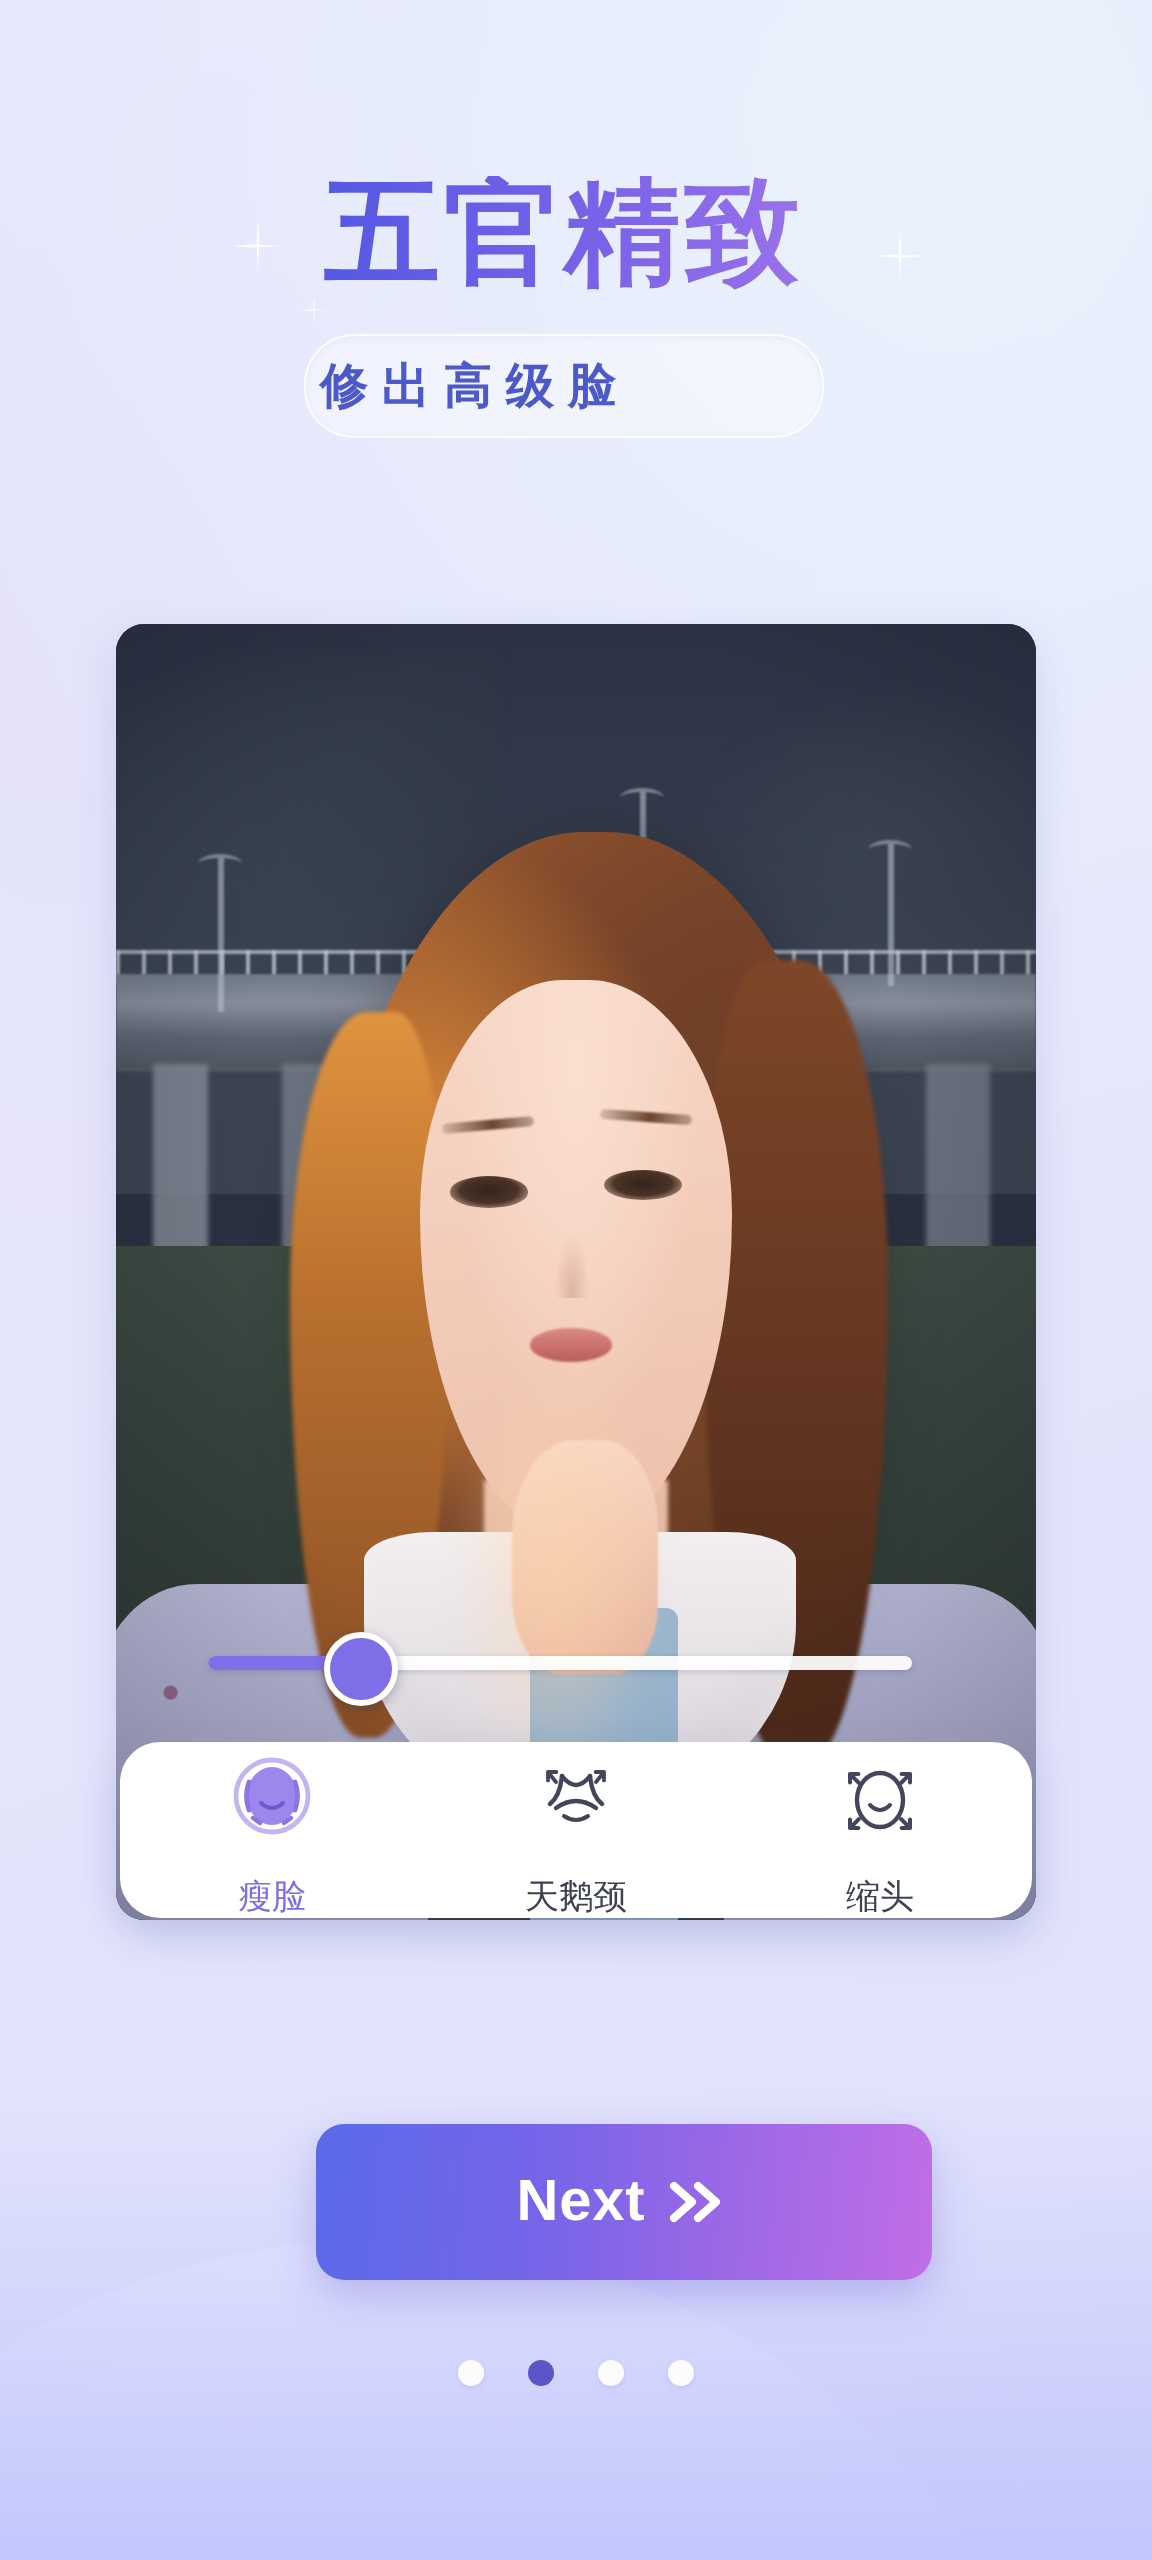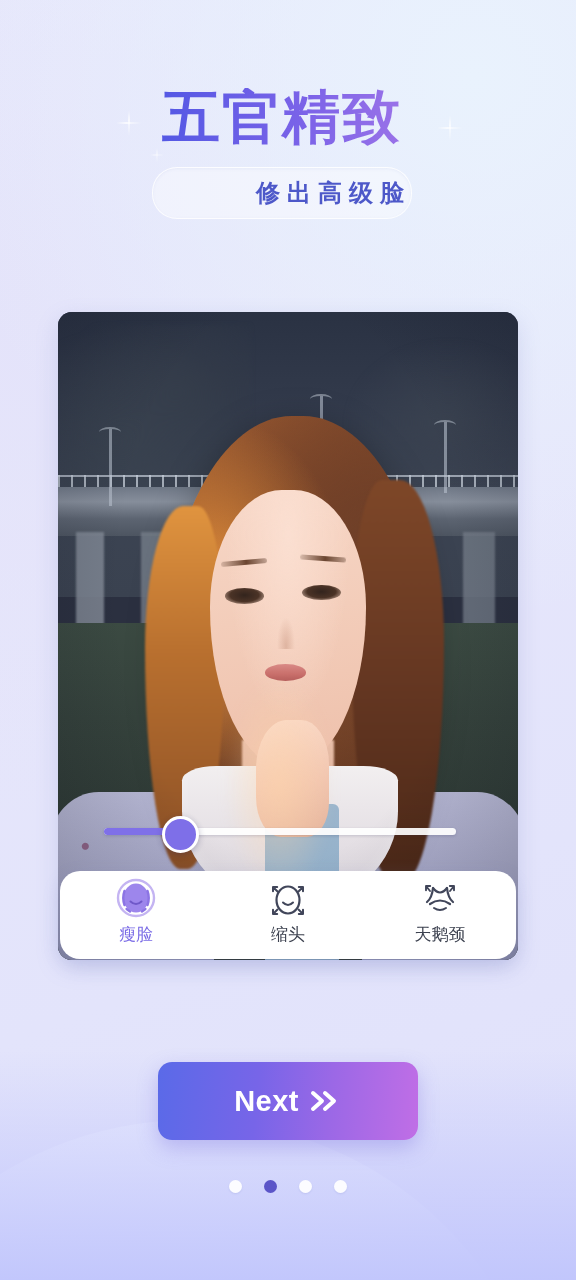--- a/index.html
+++ b/index.html
@@ -52,21 +52,21 @@
   #sp-right{left:437px;top:115px;}
   #sp-small{left:150px;top:148px;width:14px;height:14px;opacity:.85;}
   #sp-small::before{width:4px;height:14px;}
   #sp-small::after{width:14px;height:4px;}
 
   .subtitle-pill{
     position:absolute;top:167px;left:50%;transform:translateX(-50%);
     min-width:258px;height:50px;border-radius:25px;
     background:rgba(255,255,255,.42);
     border:1px solid rgba(255,255,255,.75);
-    display:flex;align-items:center;justify-content:flex-end;
+    display:flex;align-items:center;justify-content:flex-start;
     box-shadow:0 1px 3px rgba(130,140,210,.10) inset;
   }
   .subtitle-pill span{
     font-size:24px;font-weight:600;letter-spacing:7px;text-indent:7px;
     color:#4d58c9;
   }
 
   
   #photo-card{
     position:absolute;left:58px;top:312px;width:460px;height:648px;
@@ -189,28 +189,28 @@
     box-shadow:0 2px 6px rgba(40,40,90,.3);}
 
   
   #tool-panel{
     position:absolute;left:60px;top:871px;width:456px;height:88px;
     background:#ffffff;border-radius:20px;
     box-shadow:0 6px 18px rgba(120,128,196,.20);
     display:flex;align-items:flex-start;justify-content:space-around;
     padding-top:7px;box-sizing:border-box;
   }
-  .tool{width:100px;display:flex;flex-direction:column;align-items:center;gap:4px;cursor:pointer;}
+  .tool{width:100px;display:flex;flex-direction:column;align-items:center;gap:18px;cursor:pointer;}
   .tool .glyph{width:46px;height:44px;display:flex;align-items:center;justify-content:center;}
   .tool .lbl{font-size:17px;color:#3d4250;line-height:1;}
   .tool.active .lbl{color:#7a6be6;}
 
   
   #next-btn{
-    position:absolute;left:158px;top:1062px;width:260px;height:78px;
+    position:absolute;left:158px;top:1062px;width:308px;height:78px;
     border-radius:14px;border:none;cursor:pointer;
     background:linear-gradient(95deg,#5a6ae8 0%,#7a63e8 40%,#a763e4 72%,#c濃 100%);
     background:linear-gradient(95deg,#5a6ae8 0%,#7765e8 38%,#9b68e6 66%,#c06ee6 100%);
     box-shadow:0 8px 20px rgba(120,110,220,.35);
     display:flex;align-items:center;justify-content:center;gap:9px;
   }
   #next-btn .nlabel{color:#fff;font-size:29px;font-weight:700;letter-spacing:.4px;}
   #next-btn .chev{display:flex;align-items:center;}
 
   
@@ -294,46 +294,46 @@
         <path d="M32.5 31 l-3.5 2.5" stroke="#8c74e4" stroke-width="2.2" stroke-linecap="round"></path>
       </svg>
     </div>
     <div class="lbl">瘦脸</div>
   </div>
 
 
   <div class="tool">
     <div class="glyph">
       <svg width="46" height="44" viewBox="0 0 46 44">
-        <ellipse cx="23" cy="22" rx="11.5" ry="13.5" fill="none" stroke="#41465a" stroke-width="2.2"></ellipse>
-        <path d="M18 24.5 q5 5 10 0" fill="none" stroke="#41465a" stroke-width="2" stroke-linecap="round"></path>
-        <path d="M8 9 l4.5 4.5 M8 9 l0 4.2 M8 9 l4.2 0" stroke="#41465a" stroke-width="2" stroke-linecap="round" fill="none"></path>
-        <path d="M38 9 l-4.5 4.5 M38 9 l0 4.2 M38 9 l-4.2 0" stroke="#41465a" stroke-width="2" stroke-linecap="round" fill="none"></path>
-        <path d="M8 36 l4.5 -4.5 M8 36 l0 -4.2 M8 36 l4.2 0" stroke="#41465a" stroke-width="2" stroke-linecap="round" fill="none"></path>
-        <path d="M38 36 l-4.5 -4.5 M38 36 l0 -4.2 M38 36 l-4.2 0" stroke="#41465a" stroke-width="2" stroke-linecap="round" fill="none"></path>
-      </svg>
-    </div>
-    <div class="lbl">缩头</div>
-  </div>
-
-  <div class="tool">
-    <div class="glyph">
-      <svg width="46" height="44" viewBox="0 0 46 44">
         <path d="M16 10 q7 9 14 0" fill="none" stroke="#41465a" stroke-width="2.2" stroke-linecap="round"></path>
         <path d="M16 10 q-1 10 -6 14" fill="none" stroke="#41465a" stroke-width="2.2" stroke-linecap="round"></path>
         <path d="M30 10 q1 10 6 14" fill="none" stroke="#41465a" stroke-width="2.2" stroke-linecap="round"></path>
         <path d="M13 26 q10 -7 20 0" fill="none" stroke="#41465a" stroke-width="2.2" stroke-linecap="round"></path>
         <path d="M17 30 q6 4 12 0" fill="none" stroke="#41465a" stroke-width="2" stroke-linecap="round"></path>
         <path d="M9 8 l4 5 M9 8 l0 4.2 M9 8 l4.2 0" stroke="#41465a" stroke-width="1.9" stroke-linecap="round" fill="none"></path>
         <path d="M37 8 l-4 5 M37 8 l0 4.2 M37 8 l-4.2 0" stroke="#41465a" stroke-width="1.9" stroke-linecap="round" fill="none"></path>
       </svg>
     </div>
     <div class="lbl">天鹅颈</div>
   </div>
 
+  <div class="tool">
+    <div class="glyph">
+      <svg width="46" height="44" viewBox="0 0 46 44">
+        <ellipse cx="23" cy="22" rx="11.5" ry="13.5" fill="none" stroke="#41465a" stroke-width="2.2"></ellipse>
+        <path d="M18 24.5 q5 5 10 0" fill="none" stroke="#41465a" stroke-width="2" stroke-linecap="round"></path>
+        <path d="M8 9 l4.5 4.5 M8 9 l0 4.2 M8 9 l4.2 0" stroke="#41465a" stroke-width="2" stroke-linecap="round" fill="none"></path>
+        <path d="M38 9 l-4.5 4.5 M38 9 l0 4.2 M38 9 l-4.2 0" stroke="#41465a" stroke-width="2" stroke-linecap="round" fill="none"></path>
+        <path d="M8 36 l4.5 -4.5 M8 36 l0 -4.2 M8 36 l4.2 0" stroke="#41465a" stroke-width="2" stroke-linecap="round" fill="none"></path>
+        <path d="M38 36 l-4.5 -4.5 M38 36 l0 -4.2 M38 36 l-4.2 0" stroke="#41465a" stroke-width="2" stroke-linecap="round" fill="none"></path>
+      </svg>
+    </div>
+    <div class="lbl">缩头</div>
+  </div>
+
 </div>
 
 <button id="next-btn">
   <span class="nlabel">Next</span>
   <span class="chev">
     <svg width="34" height="26" viewBox="0 0 34 26">
       <path d="M5 5 L14 13 L5 21" fill="none" stroke="#fff" stroke-width="4" stroke-linecap="round" stroke-linejoin="round"></path>
       <path d="M17 5 L26 13 L17 21" fill="none" stroke="#fff" stroke-width="4" stroke-linecap="round" stroke-linejoin="round"></path>
     </svg>
   </span>

